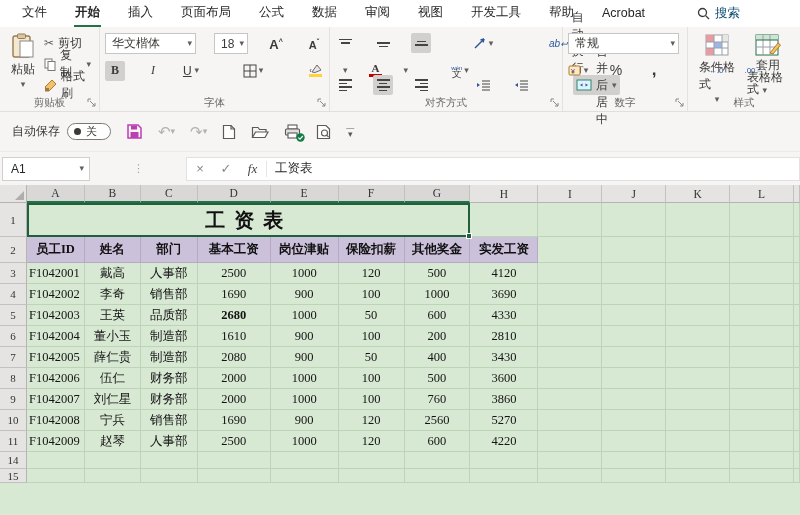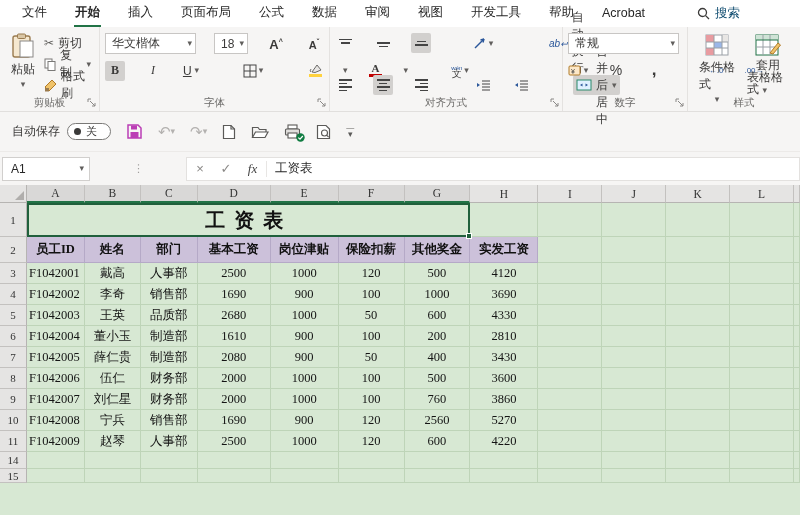--- a/index.html
+++ b/index.html
@@ -584,21 +584,21 @@
         <div class="cell" style="width: 64px;"></div>
         <div class="cell" style="width: 64px;"></div>
         <div class="cell" style="width: 64px;"></div>
         <div class="cell" style="width: 6px;"></div>
       </div>
       <div class="srow" style="height: 21px;">
         <div class="rhead">5</div>
         <div class="cell idcell" style="width: 58px;">F1042003</div>
         <div class="cell" style="width: 56px;">王英</div>
         <div class="cell" style="width: 57px;">品质部</div>
-        <div class="cell" style="width: 73px;">2680</div>
+        <div class="cell" style="width: 73px; font-weight: bold;">2680</div>
         <div class="cell" style="width: 68px;">1000</div>
         <div class="cell" style="width: 66px;">50</div>
         <div class="cell" style="width: 66px;">600</div>
         <div class="cell" style="width: 68px;">4330</div>
         <div class="cell" style="width: 64px;"></div>
         <div class="cell" style="width: 64px;"></div>
         <div class="cell" style="width: 64px;"></div>
         <div class="cell" style="width: 64px;"></div>
         <div class="cell" style="width: 6px;"></div>
       </div>

